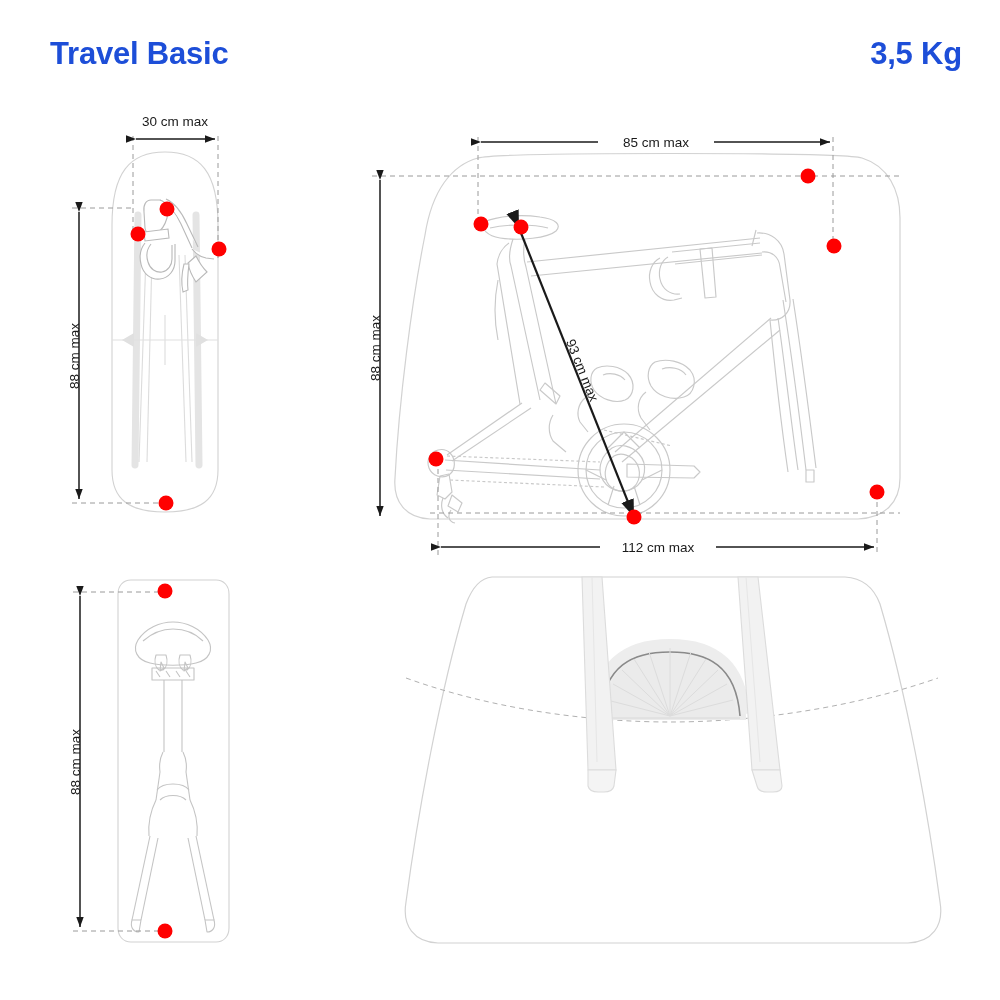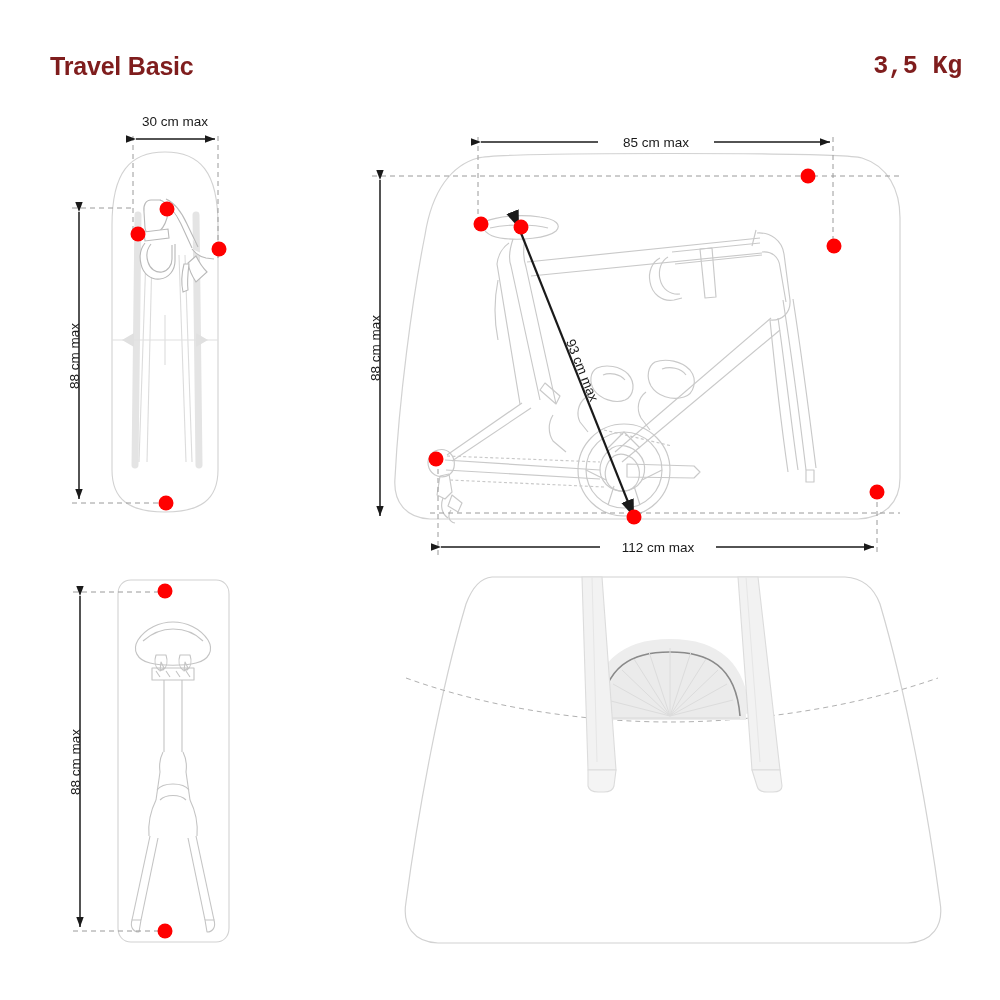--- a/index.html
+++ b/index.html
@@ -16,28 +16,28 @@
     overflow: hidden;
   }
   #sheet {
     position: absolute;
     inset: 0;
     width: 1000px;
     height: 1000px;
   }
   .hdr {
     position: absolute;
-    top: 52px;
+    top: 36px;
     font-weight: bold;
-    font-size: 25px;
+    font-size: 31px;
     letter-spacing: -0.2px;
-    color: #7f1d1d;
+    color: #1d4ed8;
   }
   #title-text { left: 50px; }
-  #weight-text { right: 38px; text-align: right; font-family: Liberation Mono, monospace; }
+  #weight-text { right: 38px; text-align: right; }
   svg { display: block; }
   .dimlabel {
     font-family: "Liberation Sans", sans-serif;
     font-size: 13.5px;
     fill: #1a1a1a;
   }
 </style>
 </head>
 <body>
 

